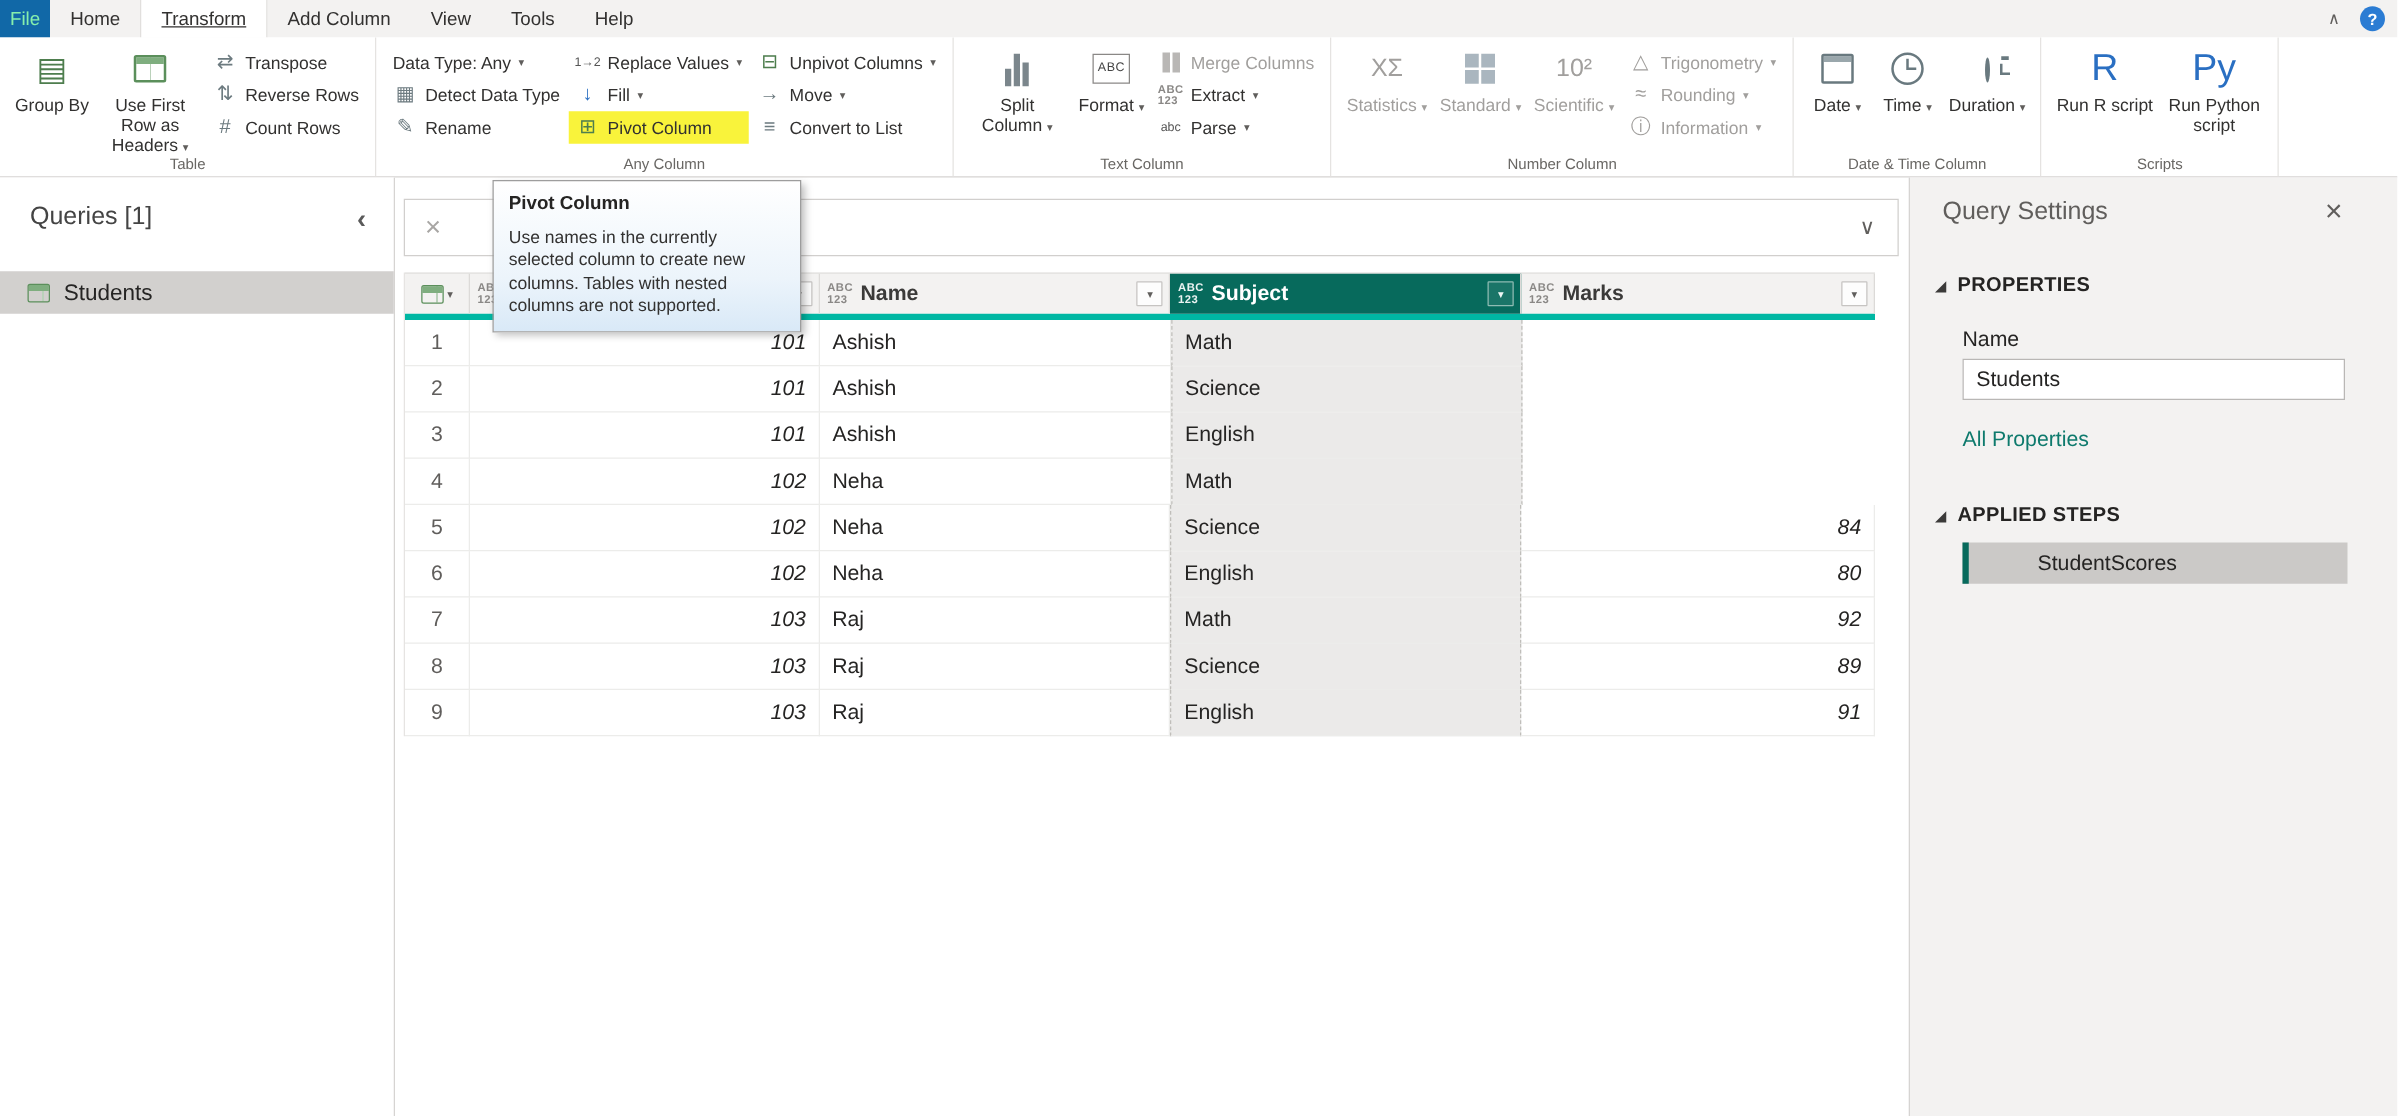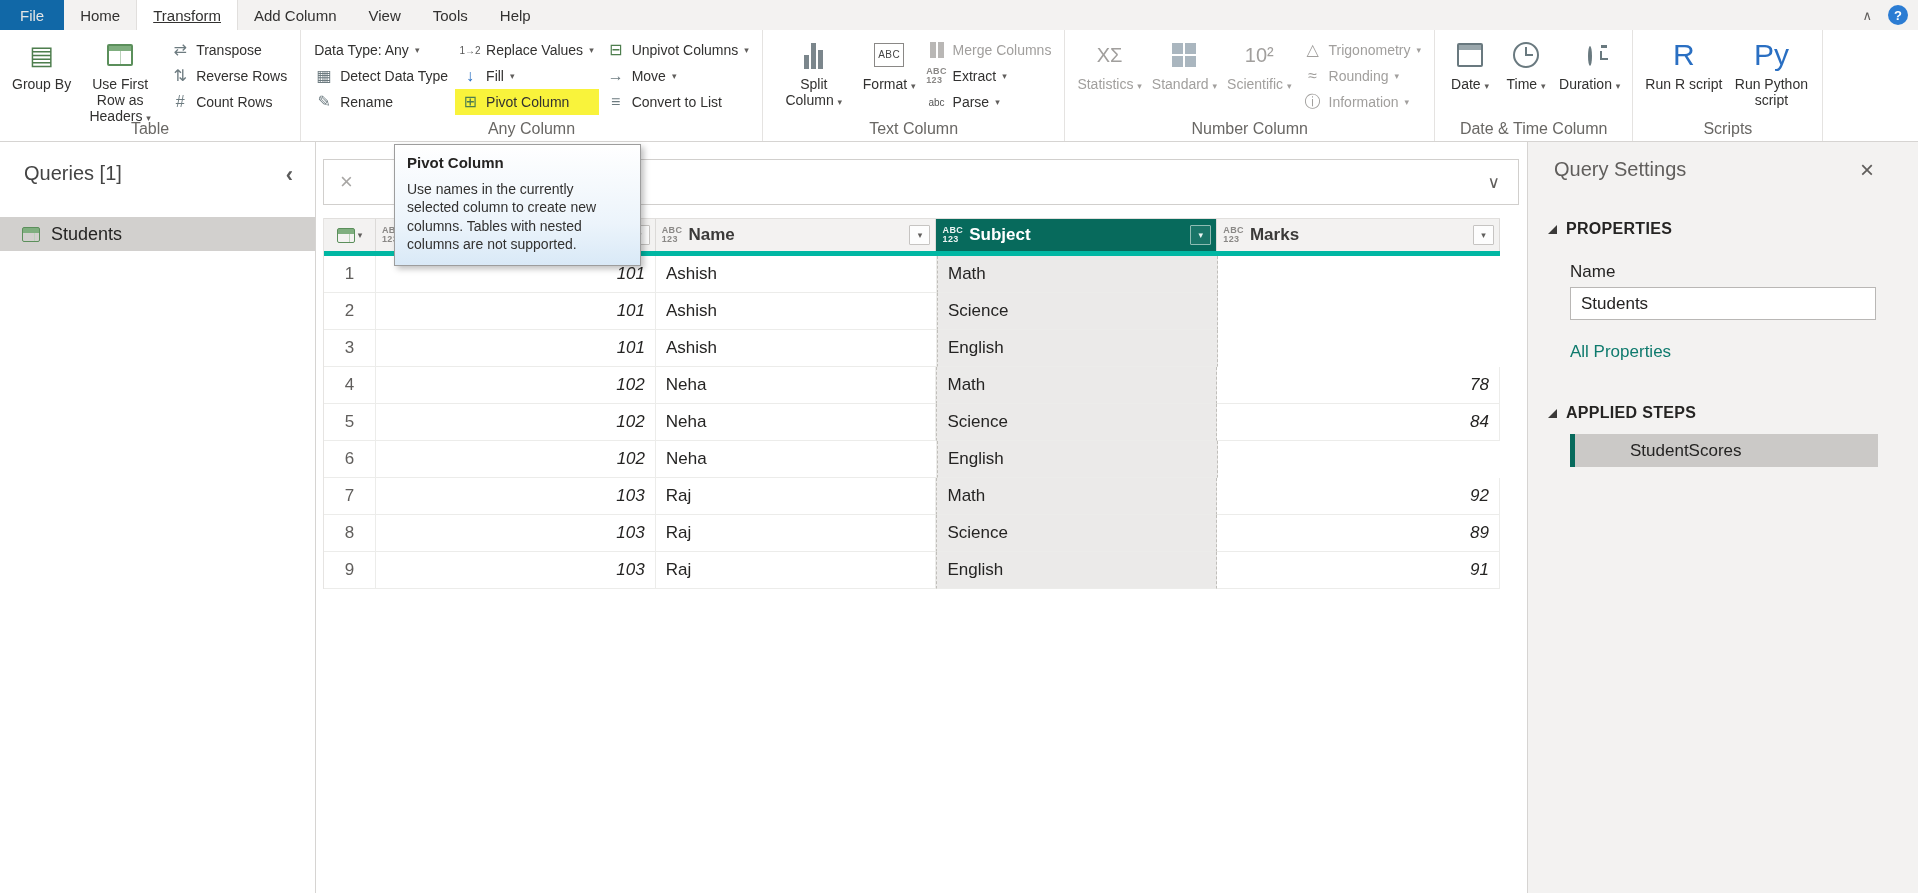--- a/index.html
+++ b/index.html
@@ -2,30 +2,30 @@
 <html><head>
 <meta charset="utf-8">
 <style>
   * { box-sizing:border-box; margin:0; padding:0; }
   html,body { width:1918px; height:893px; overflow:hidden; }
   body { position:relative; font-family:"Liberation Sans","DejaVu Sans",sans-serif; background:#fff; color:#252423; }
 
   
   .titlebar { position:absolute; top:0; left:0; right:0; height:30px; background:#f3f2f1; display:flex; align-items:stretch; font-size:15px; }
   .tab { padding:0 16px; display:flex; align-items:center; color:#323130; }
-  .tab.file { background:#1168a7; color:#e5e5e5; padding:0 20px; }
+  .tab.file { background:#1168a7; color:#86efac; padding:0 8px; }
   .tab.active { background:#fff; border-left:1px solid #e1dfdd; border-right:1px solid #e1dfdd;text-decoration:underline; }
   .titlebar-right { margin-left:auto; display:flex; align-items:center; gap:16px; padding-right:10px; }
   .collapse-caret { color:#605e5c; font-size:13px; }
   .help-btn { width:20px; height:20px; border-radius:50%; background:#2b7cd3; color:#fff; display:flex; align-items:center; justify-content:center; font-size:13px; font-weight:bold; }
 
   
   .ribbon { position:absolute; top:30px; left:0; right:0; height:112px; background:#fff; border-bottom:1px solid #d6d4d2; display:flex; }
   .rgroup { position:relative; padding:5px 8px 22px 8px; border-right:1px solid #e5e3e1; display:flex; align-items:flex-start; gap:2px; }
-  .rgroup-label { position:absolute; bottom:3px; left:0; right:0; text-align:center; font-size:16px; color:#696764; }
+  .rgroup-label { position:absolute; bottom:3px; left:0; right:0; text-align:center; font-size:12px; color:#696764; }
   .bigbtn { display:flex; flex-direction:column; align-items:center; min-width:54px; max-width:86px; padding:2px 4px; font-size:14px; line-height:1.15; text-align:center; color:#323130; gap:3px; }
   .bigbtn .bicon { height:36px; display:flex; align-items:center; justify-content:center; }
   .bl { display:block; }
   .caret { font-size:9px; color:#605e5c; }
   .stack { display:flex; flex-direction:column; padding-top:2px; }
   .sbtn { display:flex; align-items:center; gap:6px; height:26px; font-size:14px; color:#323130; padding:0 5px; white-space:nowrap; }
   .sicon { width:20px; display:flex; justify-content:center; align-items:center; }
   .glyph { font-size:16px; color:#6d7b80; line-height:1; }
   .glyph.lg { font-size:26px; }
   .glyph.md { font-size:20px; }
@@ -405,34 +405,34 @@
     <div class="gc numcol w0">3</div>
     <div class="gc right ital w1">101</div>
     <div class="gc w2">Ashish</div>
     <div class="gc selcol w3">English</div>
   </div>
   <div class="gr">
     <div class="gc numcol w0">4</div>
     <div class="gc right ital w1">102</div>
     <div class="gc w2">Neha</div>
     <div class="gc selcol w3">Math</div>
-    <div class="gc right ital w4">78</div>
   </div>
   <div class="gr">
     <div class="gc numcol w0">5</div>
     <div class="gc right ital w1">102</div>
     <div class="gc w2">Neha</div>
     <div class="gc selcol w3">Science</div>
     <div class="gc right ital w4">84</div>
   </div>
   <div class="gr">
     <div class="gc numcol w0">6</div>
     <div class="gc right ital w1">102</div>
     <div class="gc w2">Neha</div>
     <div class="gc selcol w3">English</div>
+    <div class="gc right ital w4">80</div>
   </div>
   <div class="gr">
     <div class="gc numcol w0">7</div>
     <div class="gc right ital w1">103</div>
     <div class="gc w2">Raj</div>
     <div class="gc selcol w3">Math</div>
     <div class="gc right ital w4">92</div>
   </div>
   <div class="gr">
     <div class="gc numcol w0">8</div>

